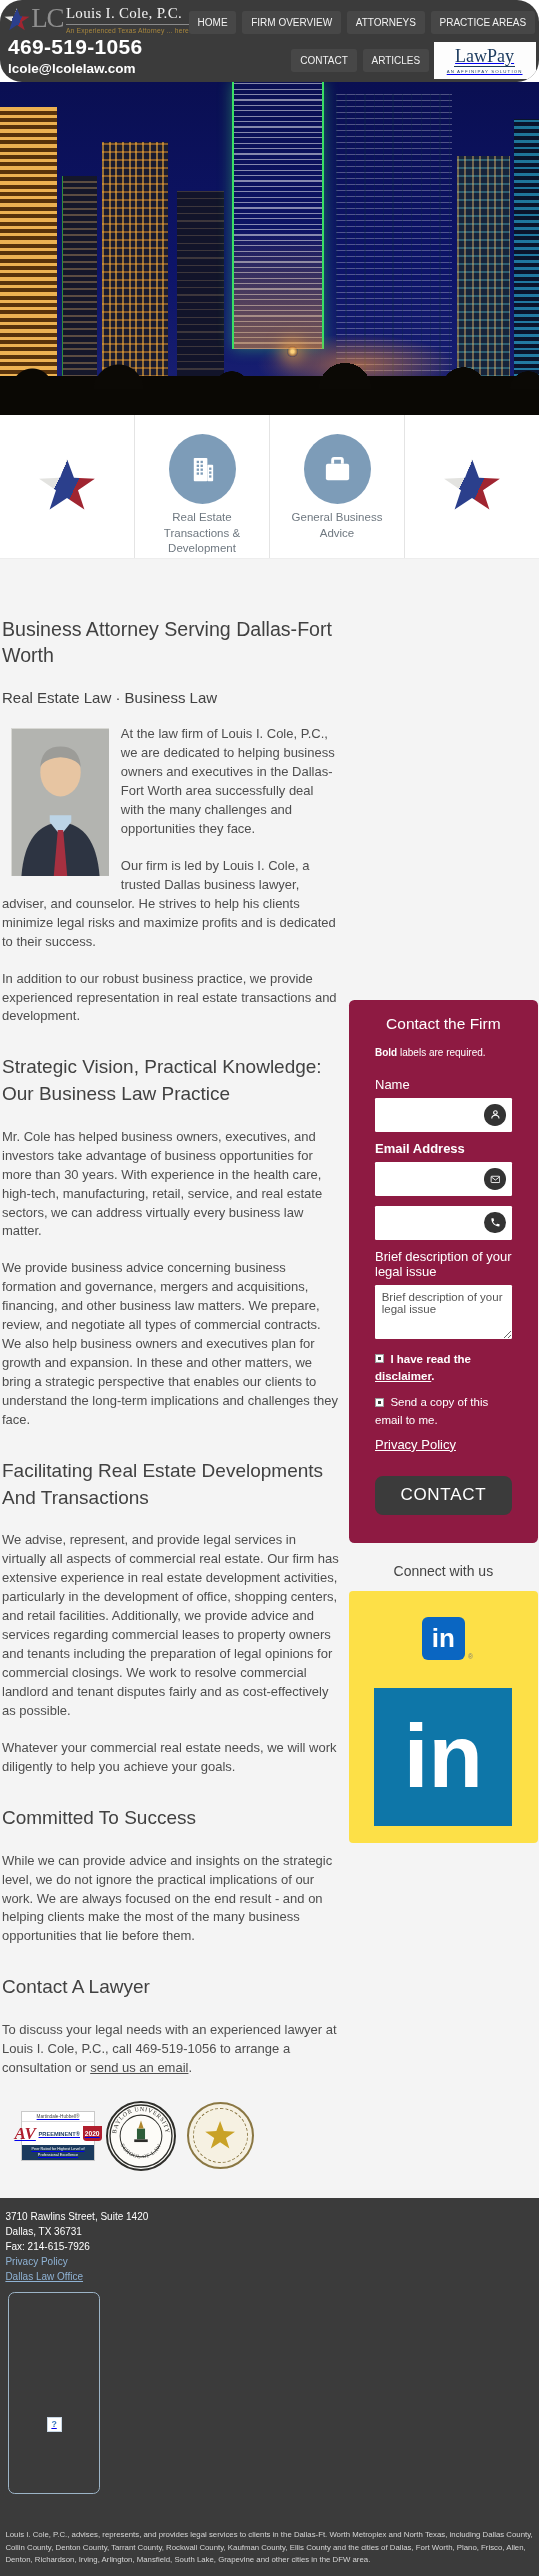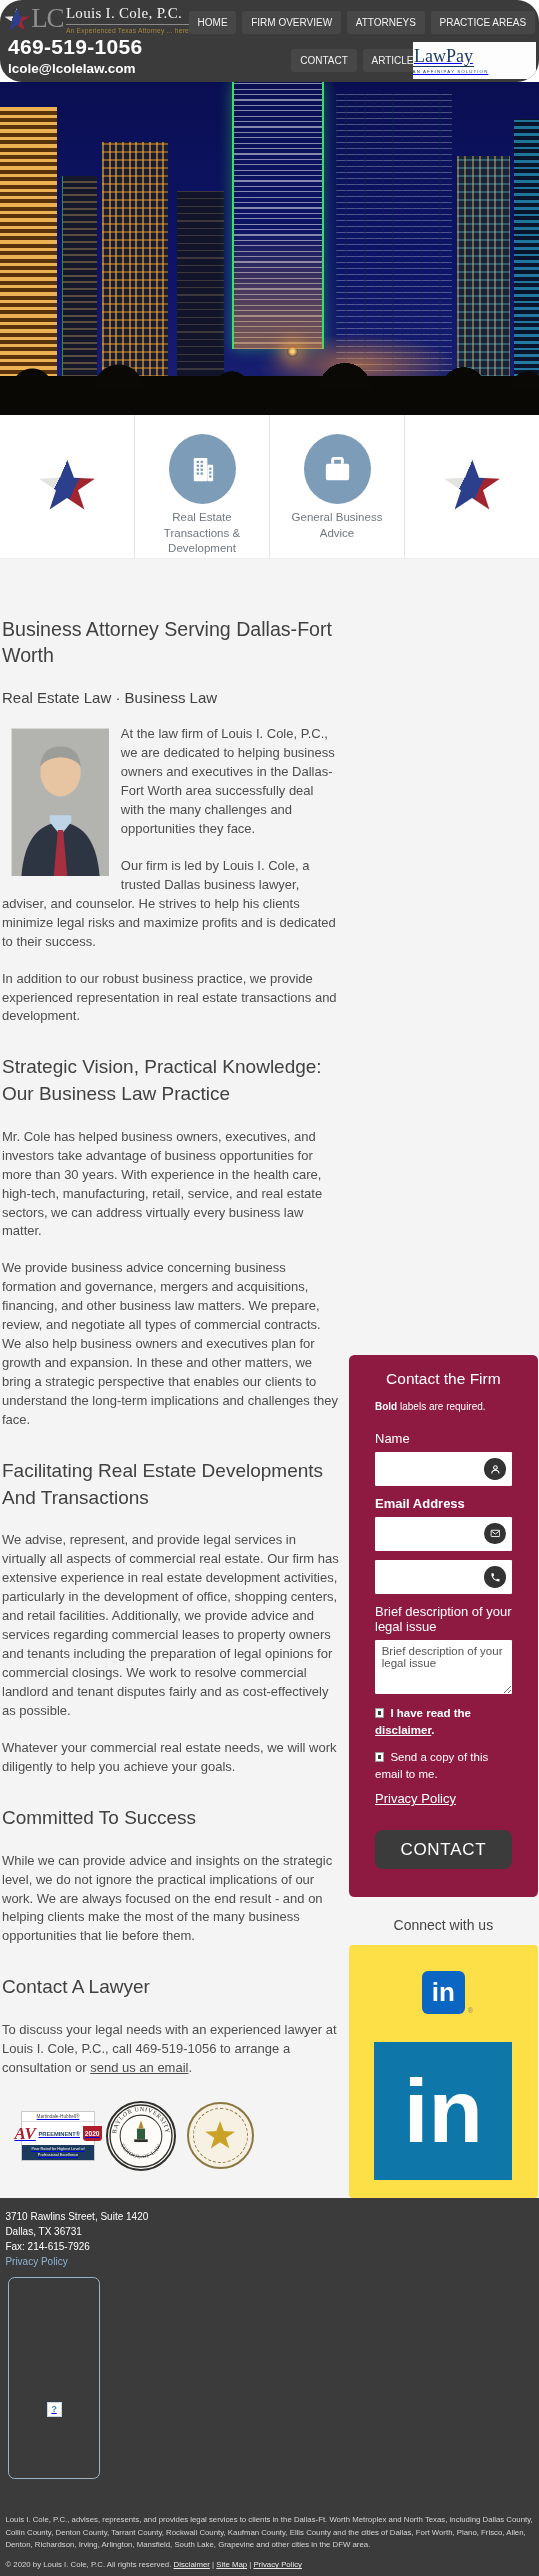--- a/index.html
+++ b/index.html
@@ -14,21 +14,21 @@
   .star-sm { width: 26px; height: 24px; margin-top: 2.7px; }
   .logo-lc { font-family: "Liberation Serif", serif; font-size: 27px; color: #8f8f8f; line-height: 1; margin: 0 2.7px 0 1.3px; letter-spacing: -1.3px; }
   .logo-textcol { display: flex; flex-direction: column; }
   .logo-name { font-family: "Liberation Serif", serif; font-size: 15px; color: #f2f2f2; border-bottom: 0.7px solid #8a8a8a; padding-bottom: 2px; letter-spacing: 0.3px; }
   .logo-tagline { font-size: 6.7px; color: #a8873e; margin-top: 2px; letter-spacing: 0.2px; }
   .hdr-phone { position: absolute; left: 8px; top: 35px; font-size: 21px; font-weight: bold; color: #fff; text-decoration: none; letter-spacing: 0.3px; }
   .hdr-email { position: absolute; left: 8px; top: 61px; font-size: 13.5px; font-weight: bold; color: #fff; text-decoration: none; }
   .nav-row1 { position: absolute; right: 4px; top: 10.8px; display: flex; gap: 6px; }
   .nav-row2 { position: absolute; right: 110px; top: 49px; display: flex; gap: 6px; }
   .nav-btn { background: #474747; color: #f2f2f2; font-size: 10px; padding: 6px 8.8px; border-radius: 2.7px; text-decoration: none; display: inline-block; }
-  .lawpay { position: absolute; right: 3.4px; top: 42px; width: 123px; height: 37px; background: #fdfdfd; display: flex; flex-direction: column; align-items: flex-start; justify-content: center; }
+  .lawpay { position: absolute; right: 3.4px; top: 42px; width: 102px; height: 37px; background: #fdfdfd; display: flex; flex-direction: column; align-items: center; justify-content: center; }
   .lawpay-word { font-family: "Liberation Serif", serif; font-size: 18px; color: #1b3a5e; line-height: 1; border-bottom: 1.3px solid #1b3a5e; padding: 0 1.3px 1.3px; }
   .lawpay-sub { font-size: 4.4px; color: #1b3a5e; letter-spacing: 1.1px; margin-top: 2px; }
 
   
   .hero { position: relative; height: 333px; overflow: hidden;
           background: linear-gradient(180deg, #0a0f52 0%, #0d1468 55%, #1a2173 100%); }
   .hb { position: absolute; }
   .hb1 { left: -5.4px; bottom: 38px; width: 62px; height: 270px;
          background: repeating-linear-gradient(0deg, rgba(255,190,80,.92) 0 3.4px, rgba(92,52,6,.95) 3.4px 7.4px); }
   .hb2 { left: 62px; bottom: 38px; width: 35px; height: 201px; background: #15172a;
@@ -74,21 +74,21 @@
   .services { height: 144px; display: flex; background: #fff; border-bottom: 0.7px solid #ededed; }
   .svc-col { flex: 1; border-right: 0.7px solid #e4e4e4; display: flex; flex-direction: column; align-items: center; }
   .svc-col:last-child { border-right: none; }
   .svc-star-wrap { justify-content: center; }
   .star-md { width: 58px; height: 55px; }
   .svc-circle { width: 67px; height: 70px; border-radius: 50%; background: #7d9cb8; margin-top: 19px;
                 display: flex; align-items: center; justify-content: center; }
   .svc-label { margin-top: 6px; font-size: 11.5px; line-height: 1.35; color: #6f7880; text-align: center; max-width: 108px; }
 
   
-  .content { display: flex; align-items: flex-end; background: #f4f4f4; min-height: 1499px; }
+  .content { display: flex; align-items: center; background: #f4f4f4; min-height: 1499px; }
   .col-left { width: 342px; padding: 57px 2.7px 0 2px; }
   .col-right { width: 190px; margin-left: auto; padding: 87px 1.3px 0 0; }
 
   .h1 { font-size: 19.6px; font-weight: normal; color: #414141; line-height: 1.35; margin-bottom: 20px; }
   .subhead { font-size: 15px; font-weight: normal; color: #414141; margin-bottom: 19px; }
   .portrait { float: left; width: 98px; height: 148px; margin: 2.7px 12px 5.4px 8.8px; border: 0.7px solid #d8d8d4; background: #b5b6b2; }
   .body-p { font-size: 13px; line-height: 1.46; color: #4e4e4e; margin-bottom: 18px; }
   .h2 { font-size: 19px; font-weight: normal; color: #414141; line-height: 1.4; margin: 28px 0 20px; }
   .inline-link { color: #4e4e4e; text-decoration: underline; }
   .clearfix::after { content: ""; display: block; clear: both; }
@@ -384,20 +384,21 @@
       <a class="li-large" href="#">in</a>
     </div>
   </div>
 </div>
 
 <div class="footer-dark">
   <div class="addr-line">3710 Rawlins Street, Suite 1420</div>
   <div class="addr-line">Dallas, TX 36731</div>
   <div class="addr-line">Fax: 214-615-7926</div>
   <div class="addr-line"><a class="f-blue" href="#">Privacy Policy</a></div>
+  <div class="addr-line"><a class="f-blue underline" href="#">Dallas Law Office</a></div>
 
   <a class="map-box" href="#">
     <span class="broken-img">?</span>
   </a>
 
   <p class="disclaimer-p">Louis I. Cole, P.C., advises, represents, and provides legal services to clients in the Dallas-Ft. Worth Metroplex and North Texas, including Dallas County, Collin County, Denton County, Tarrant County, Rockwall County, Kaufman County, Ellis County and the cities of Dallas, Fort Worth, Plano, Frisco, Allen, Denton, Richardson, Irving, Arlington, Mansfield, South Lake, Grapevine and other cities in the DFW area.</p>
   <p class="copyright-p">
     <span>© 2020 by Louis I. Cole, P.C. All rights reserved.</span>
     <a href="#">Disclaimer</a> |
     <a href="#">Site Map</a> |

